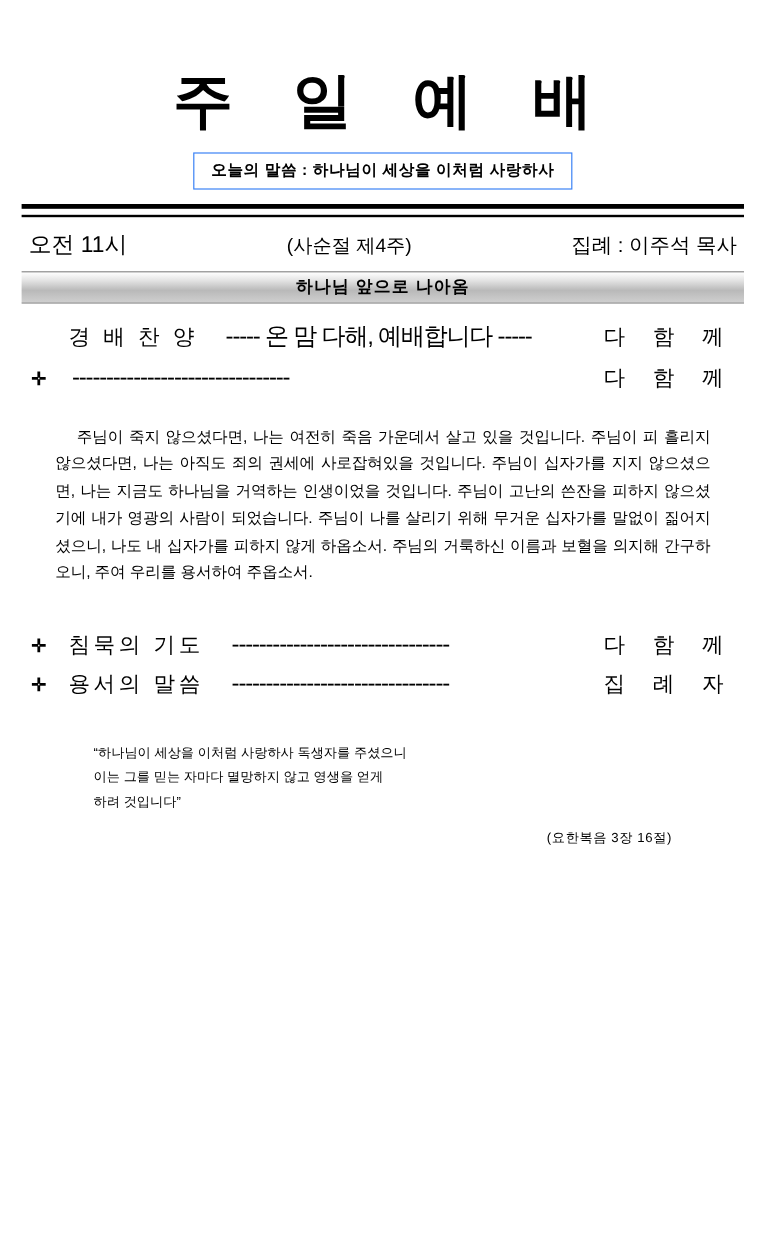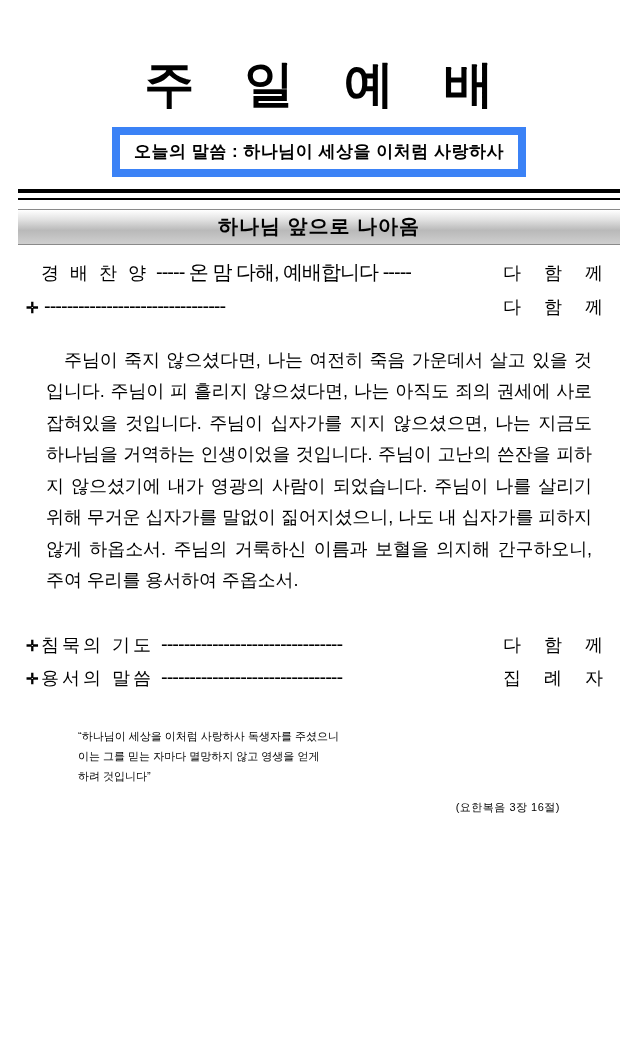--- a/index.html
+++ b/index.html
@@ -31,23 +31,23 @@
     margin-bottom: 12px;
     line-height: 1.05;
     text-indent: 18px;
   }
   .verse-box-wrap {
     display: flex;
     justify-content: center;
     margin-top: 16px;
   }
   .verse-box {
-    border: 8px solid #3b82f6;
+    border: 1px solid #3b82f6;
     padding: 5px 14px 6px 14px;
-    font-size: 17px;
+    font-size: 13px;
     font-weight: bold;
     letter-spacing: 0.5px;
   }
   .rule-thick {
     height: 4px;
     background: #000;
     margin: 12px 18px 0 18px;
   }
   .offering-note {
     text-align: center;
@@ -69,34 +69,35 @@
   }
   .service-line .time { flex: 0 0 auto; }
   .service-line .season { flex: 1 1 auto; text-align: center; font-size: 16px; }
   .service-line .leader { flex: 0 0 auto; font-size: 17px; }
   .section-bar {
     margin: 9px 18px 0 18px;
     background: linear-gradient(to bottom, #ffffff 0%, #e2e2e2 28%, #b9b9b9 60%, #cfcfcf 100%);
     border-top: 1px solid #8a8a8a;
     border-bottom: 1px solid #8a8a8a;
     text-align: center;
-    font-size: 20px;
+    font-size: 14px;
     font-weight: bold;
     padding: 3px 0 4px 0;
     letter-spacing: 1px;
   }
   .order-list {
     margin: 14px 26px 0 26px;
   }
   .order-row {
     display: flex;
     align-items: baseline;
     font-size: 18px;
     margin-bottom: 9px;
     white-space: nowrap;
+    gap: 16px;
   }
   .cross {
     width: 15px;
     flex: 0 0 15px;
     font-size: 15px;
     font-weight: bold;
     text-align: left;
   }
   .cross.empty { visibility: hidden; }
   .order-name {
@@ -112,21 +113,21 @@
     padding: 0 3px;
     letter-spacing: -1px;
   }
   .order-who {
     flex: 0 0 auto;
     letter-spacing: 9px;
     padding-left: 6px;
   }
   .prayer {
     margin: 26px 46px 0 46px;
-    font-size: 18px;
+    font-size: 13px;
     line-height: 1.75;
     text-align: justify;
     text-indent: 18px;
     letter-spacing: -0.1px;
   }
   .order-list-2 {
     margin: 36px 26px 0 26px;
   }
   .scripture {
     margin: 36px 60px 0 78px;
@@ -149,20 +150,25 @@
 
   <div class="verse-box-wrap">
     <div class="verse-box">오늘의 말씀 : 하나님이 세상을 이처럼 사랑하사</div>
   </div>
 
   <div class="rule-thick"></div>
 
 
   <div class="rule-thin"></div>
 
+  <div class="service-line">
+    <div class="time">오전 11시</div>
+    <div class="season">(사순절 제4주)</div>
+    <div class="leader">집례 : 이주석 목사</div>
+  </div>
 
   <div class="section-bar">하나님 앞으로 나아옴</div>
 
   <div class="order-list">
     <div class="order-row">
       <span class="cross empty"></span>
       <span class="order-name">경 배  찬 양</span>
       <span class="dots">----- 온 맘 다해, 예배합니다 -----</span>
       <span class="order-who">다  함  께</span>
     </div>

